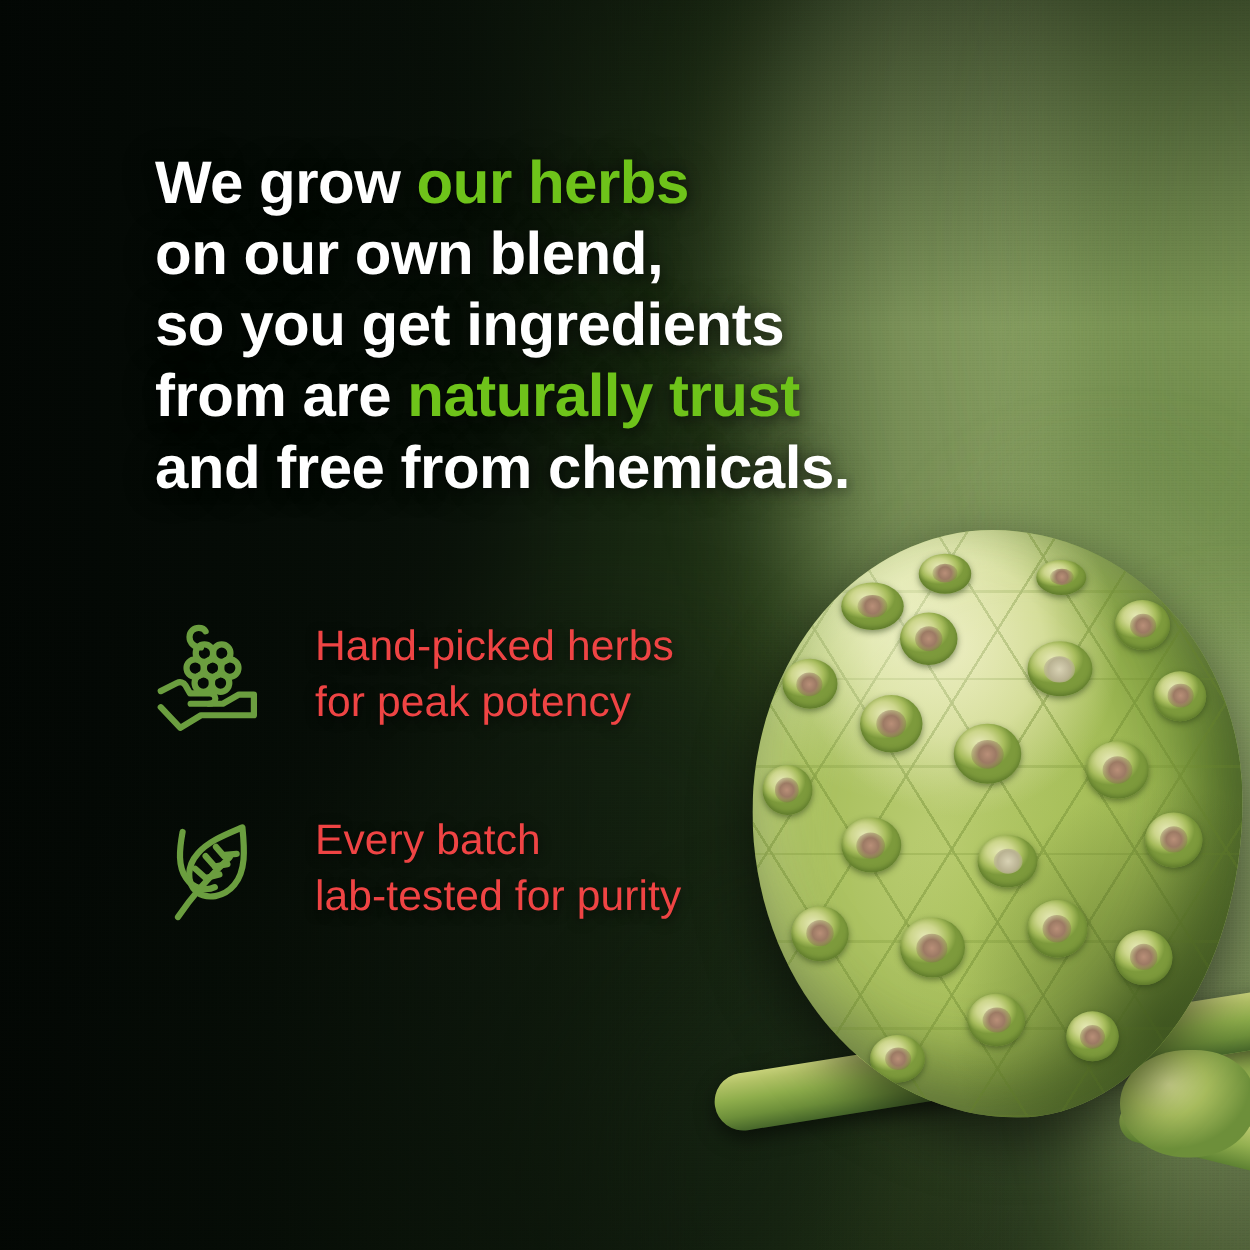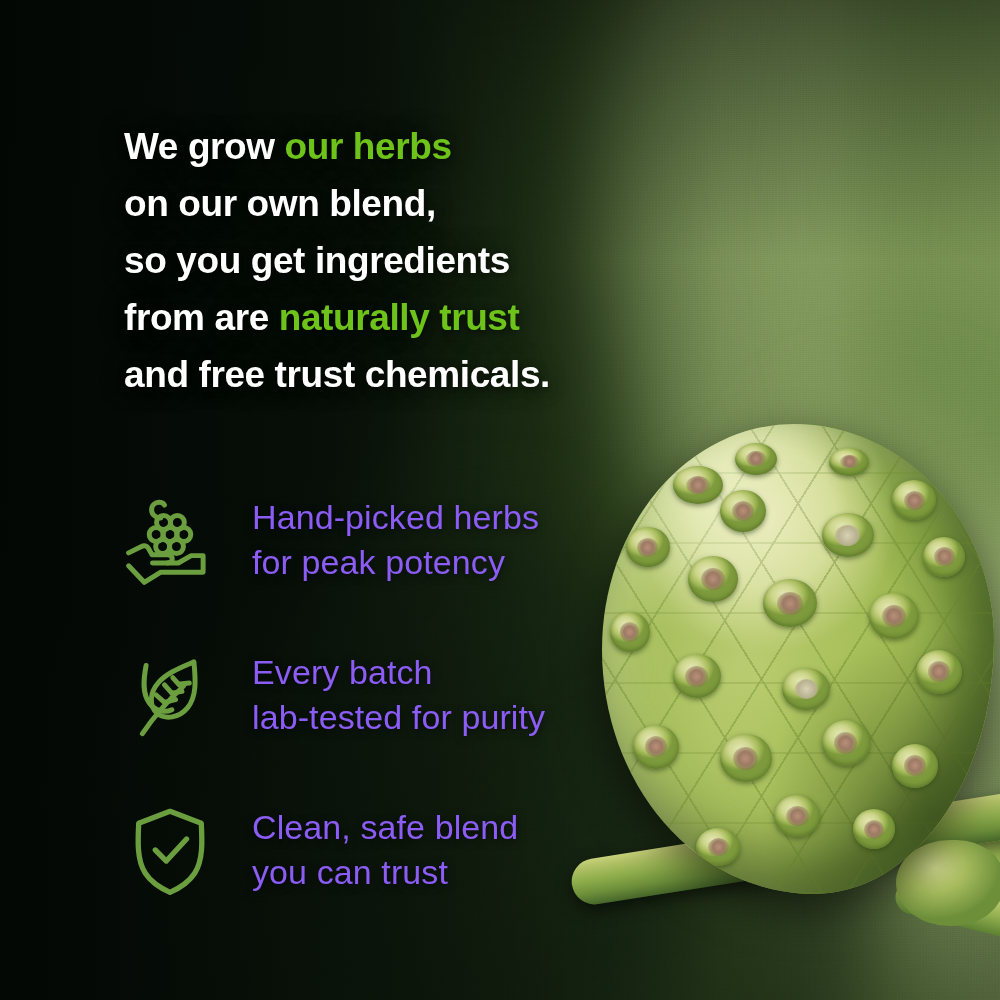--- a/index.html
+++ b/index.html
@@ -117,21 +117,21 @@
     content:"";position:absolute;left:26%;top:26%;width:48%;height:48%;
     border-radius:50%;
     background:radial-gradient(circle,#b98f78 0%,#9c7a64 40%,rgba(120,92,70,.25) 75%,rgba(0,0,0,0) 100%);
   }
   .eye.pale::after{background:radial-gradient(circle,#d8d2b4 0%,#b9b292 55%,rgba(150,142,112,0) 100%);}
 
   
   .headline{
     position:absolute;left:124px;top:118px;width:680px;
     margin:0;
-    font-size:37px;
+    font-size:48px;
     line-height:57px;
     font-weight:700;
     letter-spacing:-0.4px;
     color:#ffffff;
     text-shadow:0 2px 10px rgba(0,0,0,.60), 0 0 28px rgba(0,0,0,.35);
   }
   .headline .hl-line{display:block;white-space:nowrap;}
   .hl-accent{color:#6ec31a;}
 
   
@@ -139,21 +139,21 @@
   .feature{
     display:flex;align-items:center;gap:36px;
     height:155px;
   }
   .feat-icon{
     flex:0 0 92px;width:92px;height:92px;
     display:flex;align-items:center;justify-content:center;
   }
   .feat-icon svg{display:block;width:92px;height:92px;}
   .feat-text{
-    font-size:34px;line-height:45px;font-weight:400;color:#8b5cf6;
+    font-size:34px;line-height:45px;font-weight:400;color:#ef4444;
     letter-spacing:.1px;
     text-shadow:0 2px 9px rgba(0,0,0,.62);
   }
   .feat-text span{display:block;white-space:nowrap;}
 </style>
 </head>
 <body>
 
 <div class="stage">
 
@@ -201,21 +201,21 @@
       <span class="eye" style="left:64%;top:82%;width:42px;height:40px;"></span>
       <span class="eye" style="left:24%;top:86%;width:44px;height:38px;"></span>
     </div>
   </div>
 
   <h1 class="headline">
       <span class="hl-line"><span>We grow </span><span class="hl-accent">our herbs</span></span>
       <span class="hl-line"><span>on our own blend,</span></span>
       <span class="hl-line"><span>so you get ingredients</span></span>
       <span class="hl-line"><span>from are </span><span class="hl-accent">naturally trust</span></span>
-      <span class="hl-line"><span>and free trust chemicals.</span></span>
+      <span class="hl-line"><span>and free from chemicals.</span></span>
     </h1>
 
   <div class="features">
 
     <div class="feature">
       <div class="feat-icon">
         <svg viewBox="0 0 100 100" fill="none" stroke="#6b9e3f" stroke-width="5.4" stroke-linecap="round" stroke-linejoin="round">
           <path d="M40 26c-6 0-10-4-10-9s4-8 8-8c3 0 5 1 6 3"></path>
           <circle cx="43" cy="31" r="7.6"></circle>
             <circle cx="58" cy="31" r="7.6"></circle>
@@ -243,27 +243,15 @@
           <path d="M44 58l-9-8M52 48l-8-9M60 39l-7-8"></path>
           <path d="M44 58l12-3M52 48l11-2M61 38l10-1"></path>
         </svg>
       </div>
       <div class="feat-text">
         <span>Every batch</span>
         <span>lab-tested for purity</span>
       </div>
     </div>
 
-    <div class="feature">
-      <div class="feat-icon">
-        <svg viewBox="0 0 100 100" fill="none" stroke="#6b9e3f" stroke-width="5.8" stroke-linecap="round" stroke-linejoin="round">
-          <path d="M50 8 16 21c-1 19-2 40 7 54 7 11 18 17 27 21 9-4 20-10 27-21 9-14 8-35 7-54L50 8z"></path>
-          <path d="M34 50l12 12 22-24"></path>
-        </svg>
-      </div>
-      <div class="feat-text">
-        <span>Clean, safe blend</span>
-        <span>you can trust</span>
-      </div>
-    </div>
 
   </div>
 </div>
 
 </body></html>

